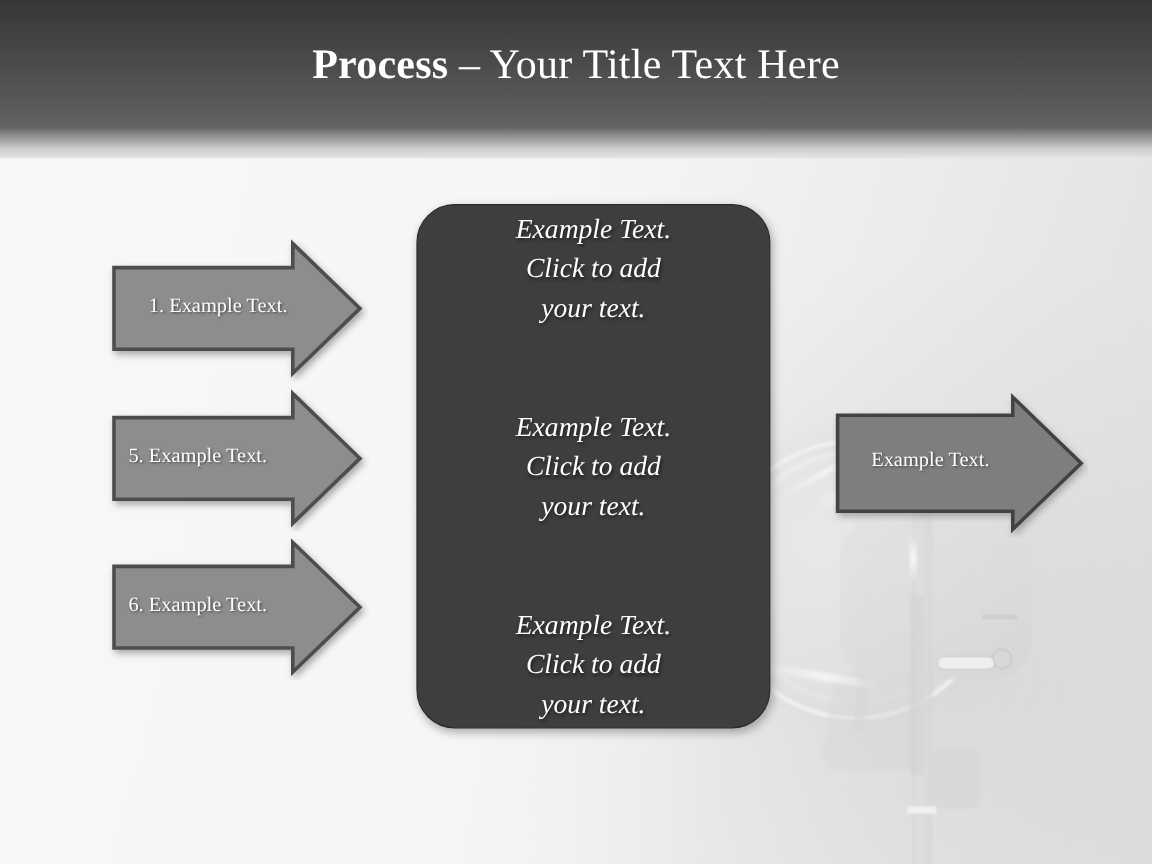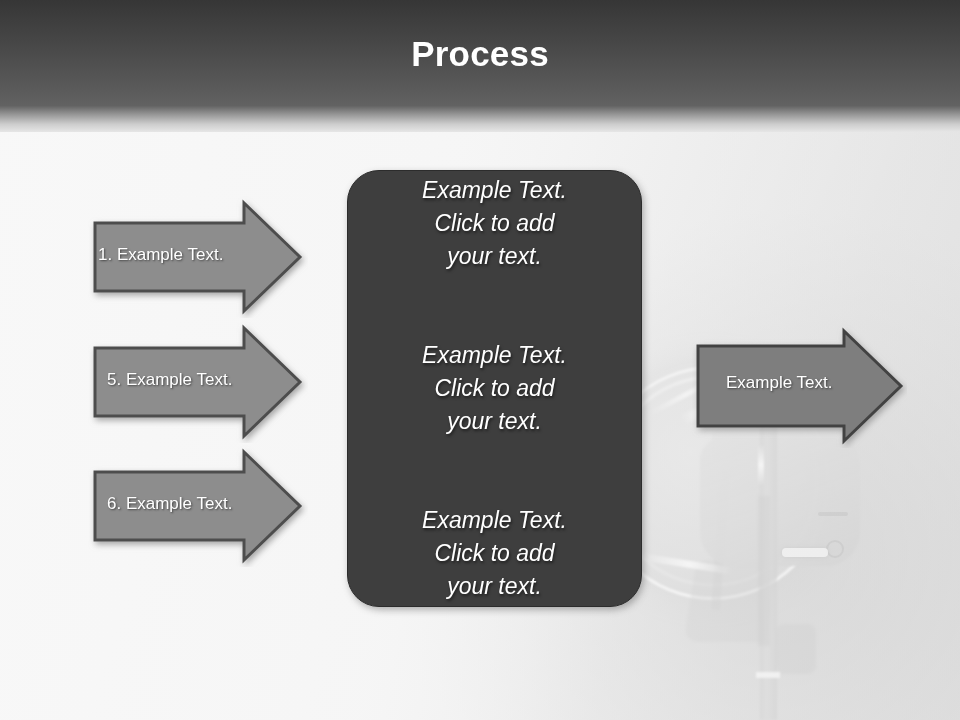--- a/index.html
+++ b/index.html
@@ -10,20 +10,21 @@
   body {
     font-family: "Liberation Sans", sans-serif;
   }
 
   .slide {
     position: relative;
     width: 960px;
     height: 720px;
     overflow: hidden;
     background: #f2f2f2;
+    font-family: Liberation Serif, serif;
   }
 
   
   .photo-layer {
     position: absolute;
     inset: 0;
     overflow: hidden;
   }
   
   .photo-base {
@@ -323,31 +324,31 @@
     <div class="photo-pole-collar"></div>
     <div class="photo-spark-a"></div>
     <div class="photo-spark-b"></div>
     <div class="photo-spark-c"></div>
     <div class="photo-spark-d"></div>
     <div class="photo-veil"></div>
   </div>
 
   <div class="header"></div>
   <div class="header-fade"></div>
-  <div class="title"><span class="title-strong">Process</span></div>
+  <div class="title"><span class="title-strong">Process</span><span class="title-rest"> – Your Title Text Here</span></div>
 
   <svg class="arrow" style="left:88px; top:196px;" width="220" height="122" viewBox="0 0 220 122">
     <defs>
       <filter id="arrShadow1" x="-30%" y="-30%" width="180%" height="180%">
         <feDropShadow dx="2" dy="3" stdDeviation="3" flood-color="#8a8a8a" flood-opacity="0.75"></feDropShadow>
       </filter>
     </defs>
     <polygon points="7,27 156,27 156,7 212,61 156,115 156,95 7,95" fill="#8d8d8d" stroke="#4e4e4e" stroke-width="3" stroke-linejoin="miter" filter="url(#arrShadow1)"></polygon>
   </svg>
-  <div class="arrow-label" style="left:98px; top:245px;">1. Example Text.</div>
+  <div class="arrow-label" style="left:124px; top:245px;">1. Example Text.</div>
 
   <svg class="arrow" style="left:88px; top:321px;" width="220" height="122" viewBox="0 0 220 122">
     <defs>
       <filter id="arrShadow2" x="-30%" y="-30%" width="180%" height="180%">
         <feDropShadow dx="2" dy="3" stdDeviation="3" flood-color="#8a8a8a" flood-opacity="0.75"></feDropShadow>
       </filter>
     </defs>
     <polygon points="7,27 156,27 156,7 212,61 156,115 156,95 7,95" fill="#8d8d8d" stroke="#4e4e4e" stroke-width="3" stroke-linejoin="miter" filter="url(#arrShadow2)"></polygon>
   </svg>
   <div class="arrow-label" style="left:107px; top:370px;">5. Example Text.</div>

